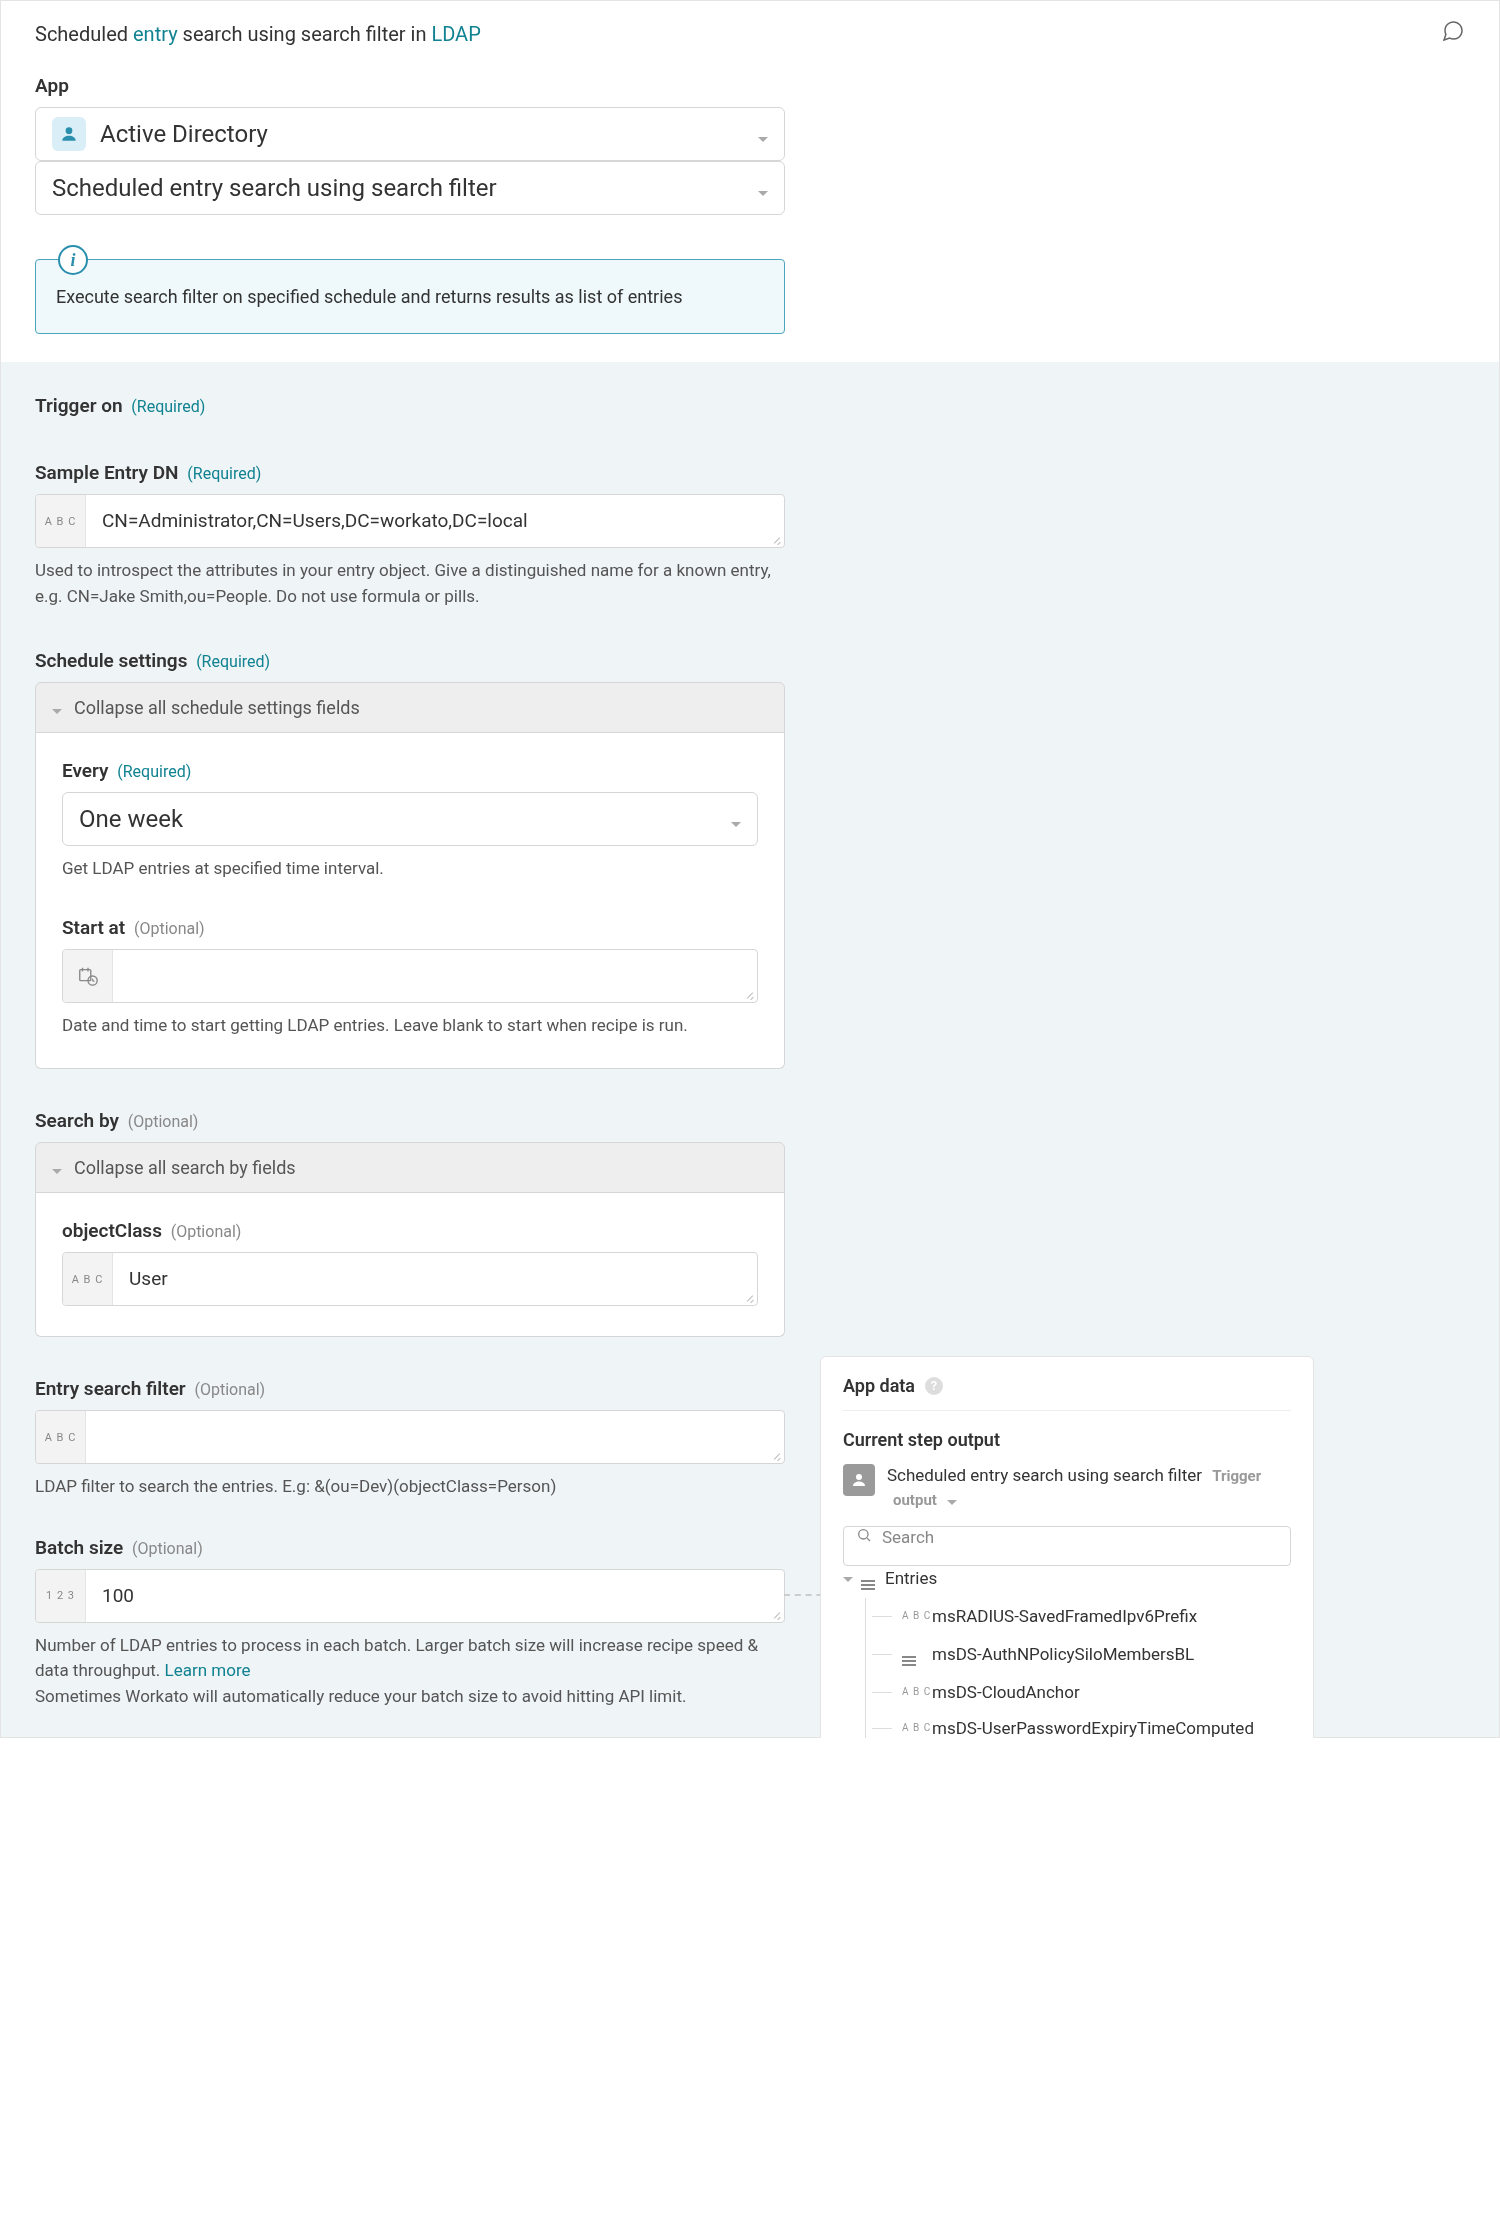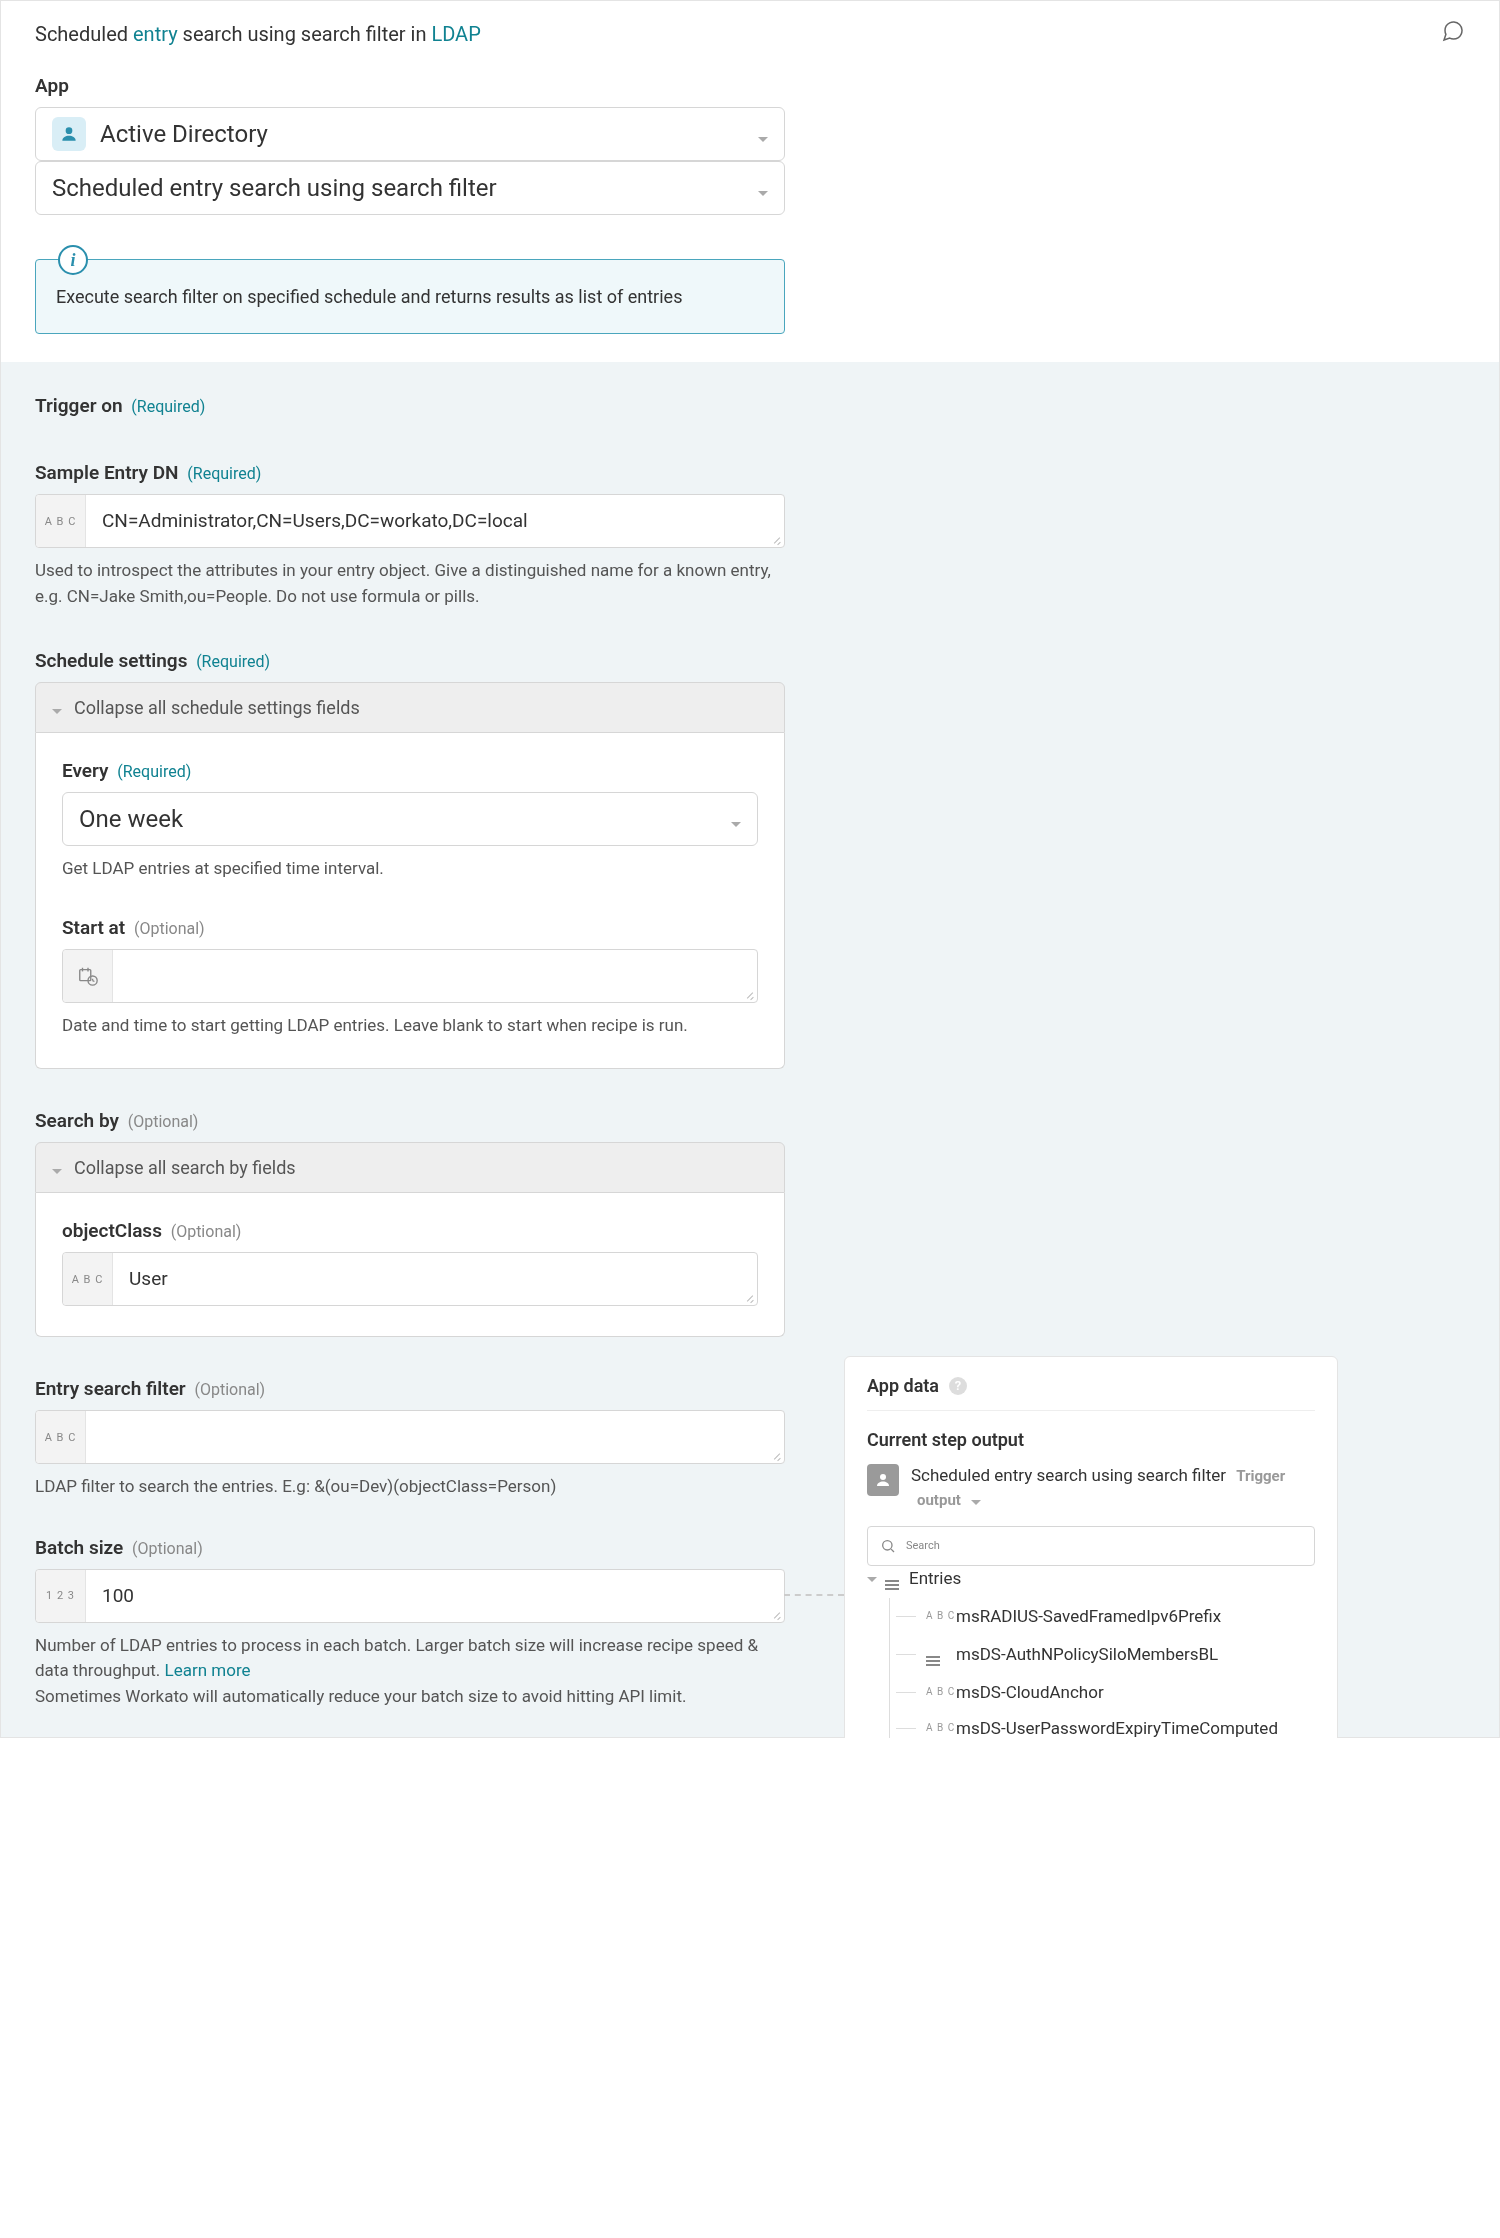--- a/index.html
+++ b/index.html
@@ -178,21 +178,21 @@
     background: #fff;
     padding: 26px 26px 30px 26px;
   }
   .nested-panel .select-box,
   .nested-panel .input-with-badge,
   .nested-panel .help-text { width: 100%; }
 
   
   .right-panel {
     position: absolute;
-    left: 844px;
+    left: 820px;
     top: 1356px;
     width: 494px;
     border: 1px solid #e4e4e4;
     border-radius: 6px;
     background: #fff;
     padding: 18px 22px 14px 22px;
   }
   .rp-title-row {
     display: flex; align-items: center;
     font-size: 18px; font-weight: 600;
@@ -226,24 +226,24 @@
   }
   .rp-step-icon svg { width: 18px; height: 18px; fill: #fff; }
   .rp-step-text { font-size: 17px; color: #333; line-height: 1.4; }
   .rp-step-text .sub { color: #999; font-size: 15px; margin-left: 6px; font-weight: bold; }
   .rp-step-text .tri { color: #999; margin-left: 6px; font-size: 12px; }
   .rp-search {
     margin-top: 14px;
     border: 1px solid #d6d6d6;
     border-radius: 4px;
     height: 40px;
-    display: flex; align-items: center;
+    display: flex; align-items: flex-start;
     padding: 0 12px;
     color: #888;
-    font-size: 11px;
+    font-size: 17px;
   }
   .rp-search svg { width: 16px; height: 16px; margin-right: 10px; }
   .rp-tree { margin-top: 0; font-size: 17px; }
   .rp-tree-root {
     display: flex; align-items: center;
     color: #333;
     margin-bottom: 8px;
   }
   .rp-tree-root .tri { color: #999; margin-right: 8px; font-size: 12px; }
   .rp-tree-root .list-icon { margin-right: 10px; color: #888; }

